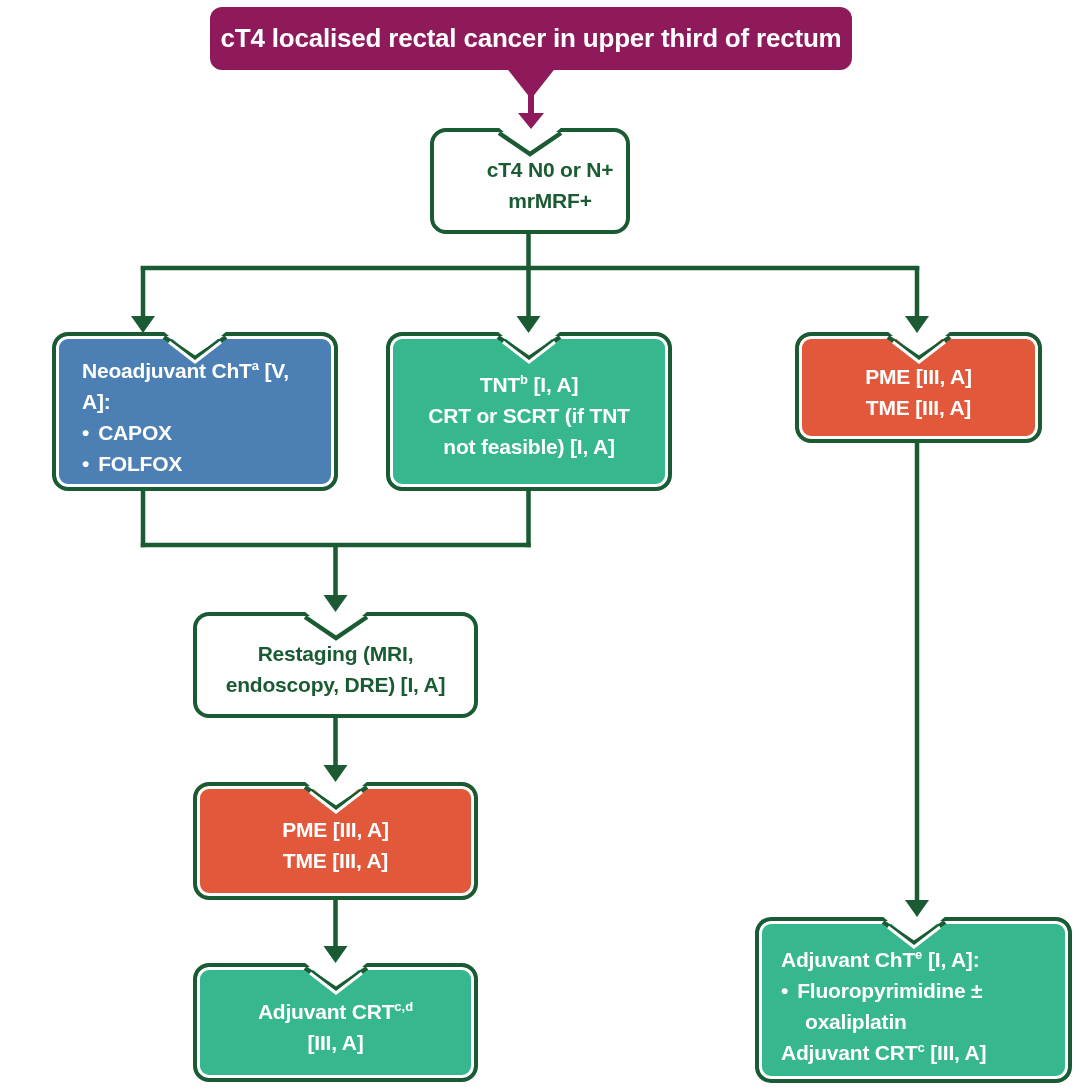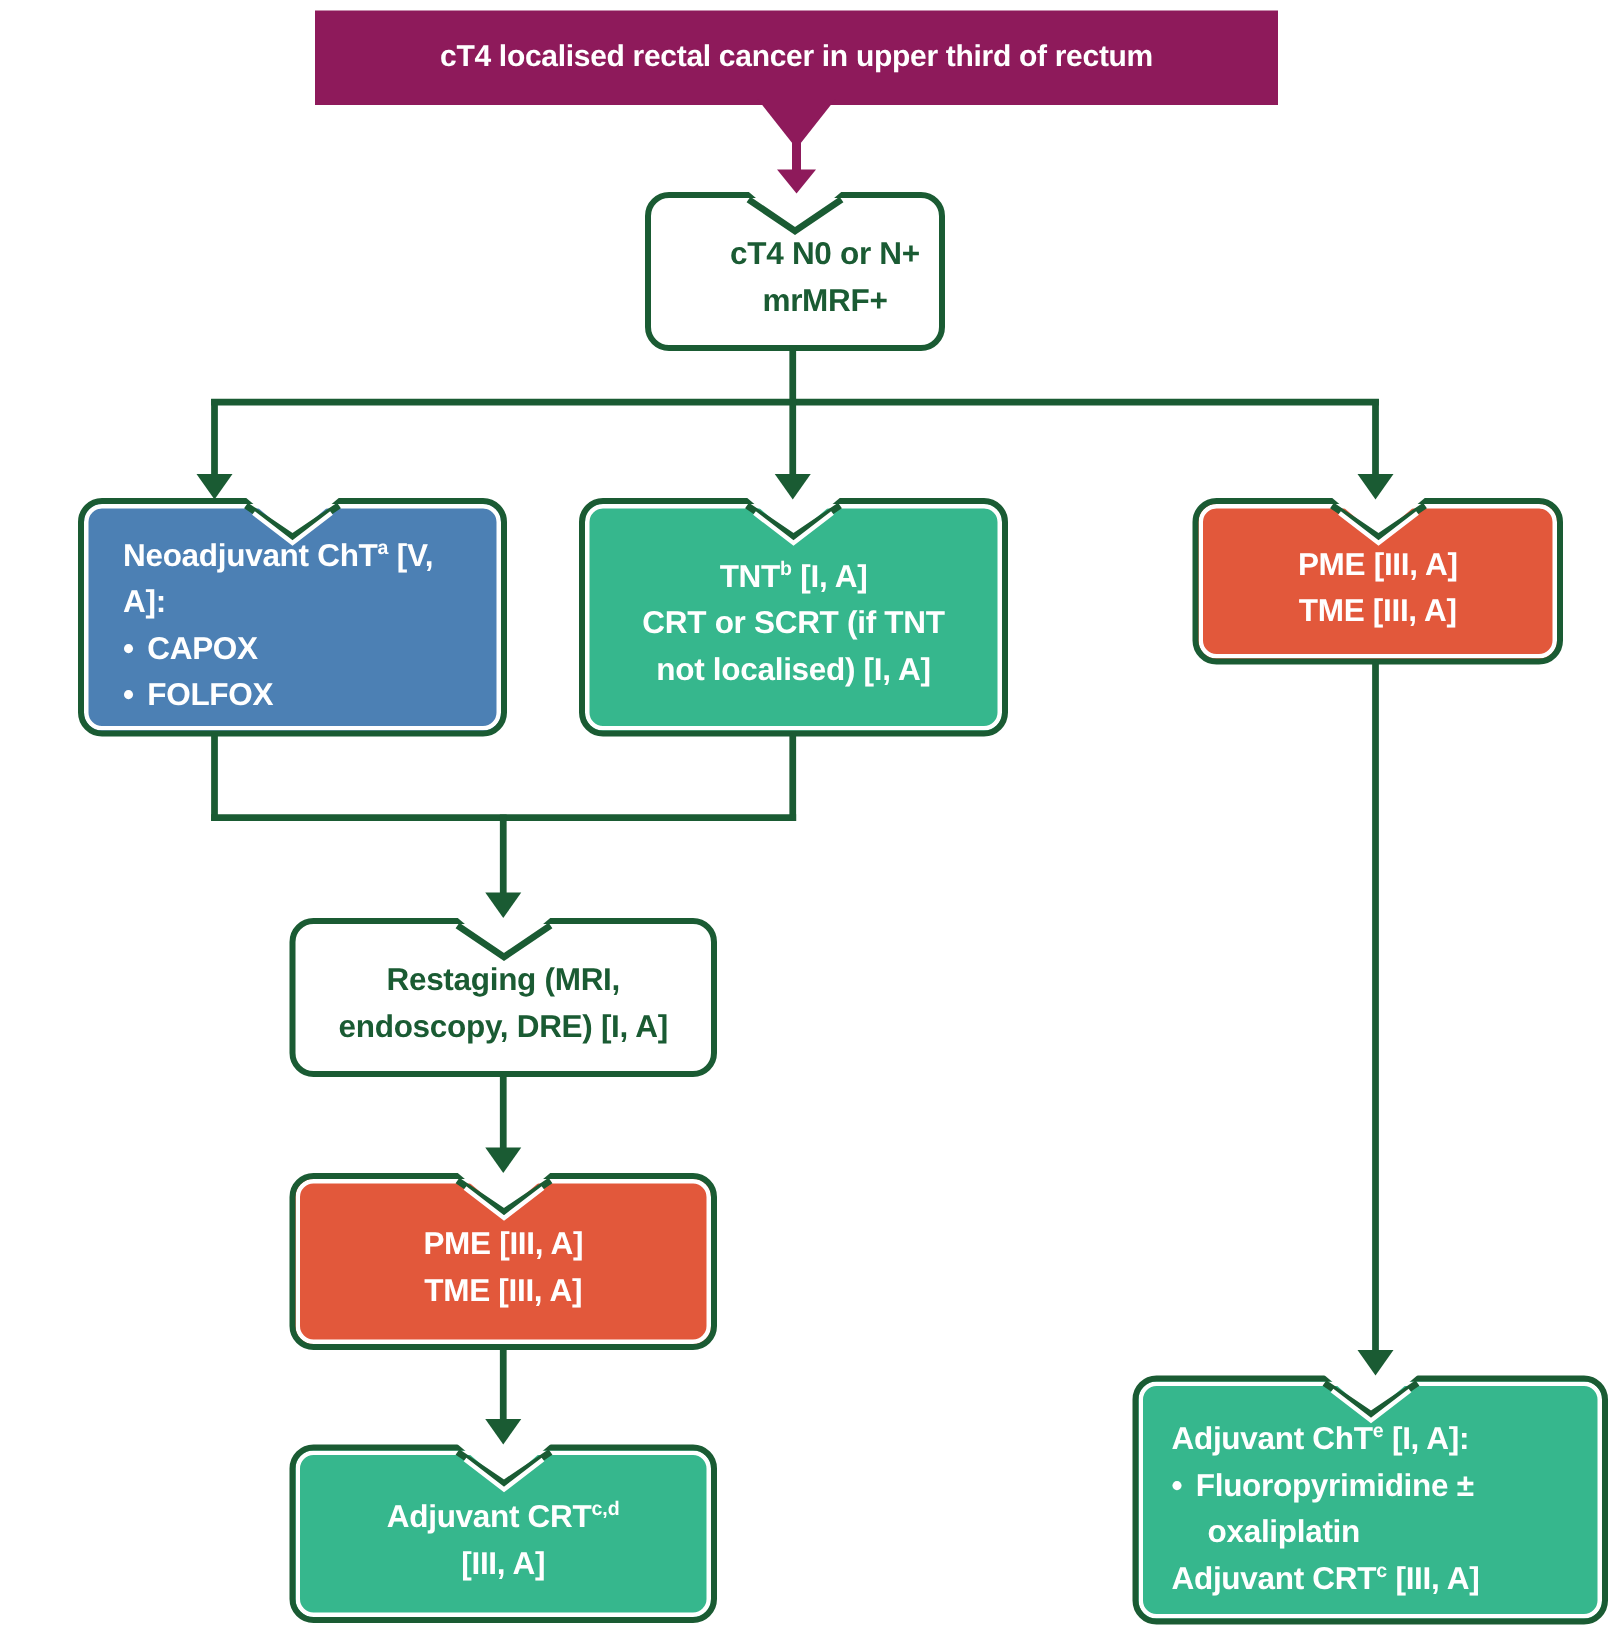--- a/index.html
+++ b/index.html
@@ -10,22 +10,22 @@
   #canvas{
     position:relative;width:1080px;height:1090px;margin:0 auto;
     background:var(--paper,#fff);overflow:hidden;
     font-family:"Liberation Sans","DejaVu Sans",sans-serif;
     font-weight:bold;letter-spacing:-0.2px;
   }
   
   .banner{
     position:absolute;left:210px;top:7px;width:642px;height:63px;
     box-sizing:border-box;background:var(--magenta,#8E1A5B);color:#fff;
-    border-radius:0;display:flex;align-items:center;justify-content:center;
-    font-size:20px;text-align:right;
+    border-radius:12px;display:flex;align-items:center;justify-content:center;
+    font-size:26px;text-align:right;
   }
   
   .node{
     position:absolute;box-sizing:border-box;
     border:4px solid var(--green,#1A5B33);border-radius:16px;
     display:flex;flex-direction:column;justify-content:center;
     font-size:21px;line-height:31px;
   }
   .ring{box-shadow:inset 0 0 0 3px #fff;}
   .fill-white{background:#fff;color:var(--green,#1A5B33);}
@@ -93,21 +93,21 @@
 
   <div class="node ring fill-teal" style="left:386px;top:332px;width:286px;height:159px;align-items:center;">
     <svg class="notch" viewBox="0 0 64 36">
       <polygon class="notch-fill" points="0,0 64,0 32,27"></polygon>
       <path class="notch-green" d="M1,6 L32,27 L63,6"></path>
       <path class="notch-inner" d="M6,11 L32,31 L58,11"></path>
     </svg>
     <div class="txt center">
       <div><span>TNT</span><sup>b</sup><span> [I, A]</span></div>
       <div>CRT or SCRT (if TNT</div>
-      <div>not localised) [I, A]</div>
+      <div>not feasible) [I, A]</div>
     </div>
   </div>
 
   <div class="node ring fill-orange" style="left:795px;top:332px;width:247px;height:111px;">
     <svg class="notch" viewBox="0 0 64 36">
       <polygon class="notch-fill" points="0,0 64,0 32,27"></polygon>
       <path class="notch-green" d="M1,6 L32,27 L63,6"></path>
       <path class="notch-inner" d="M6,11 L32,31 L58,11"></path>
     </svg>
     <div class="txt center">

